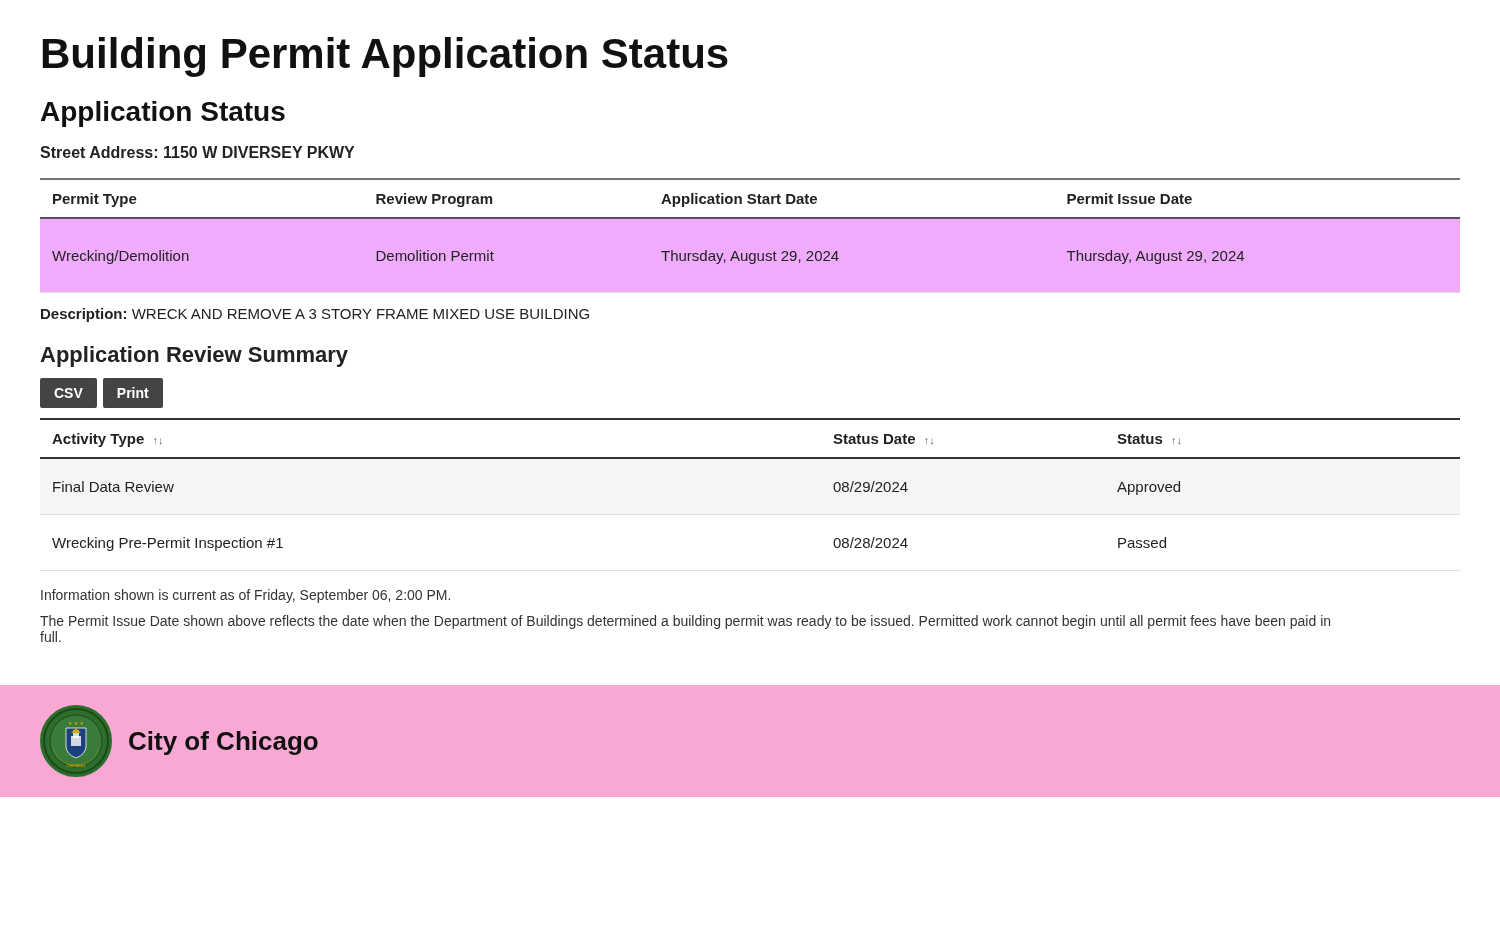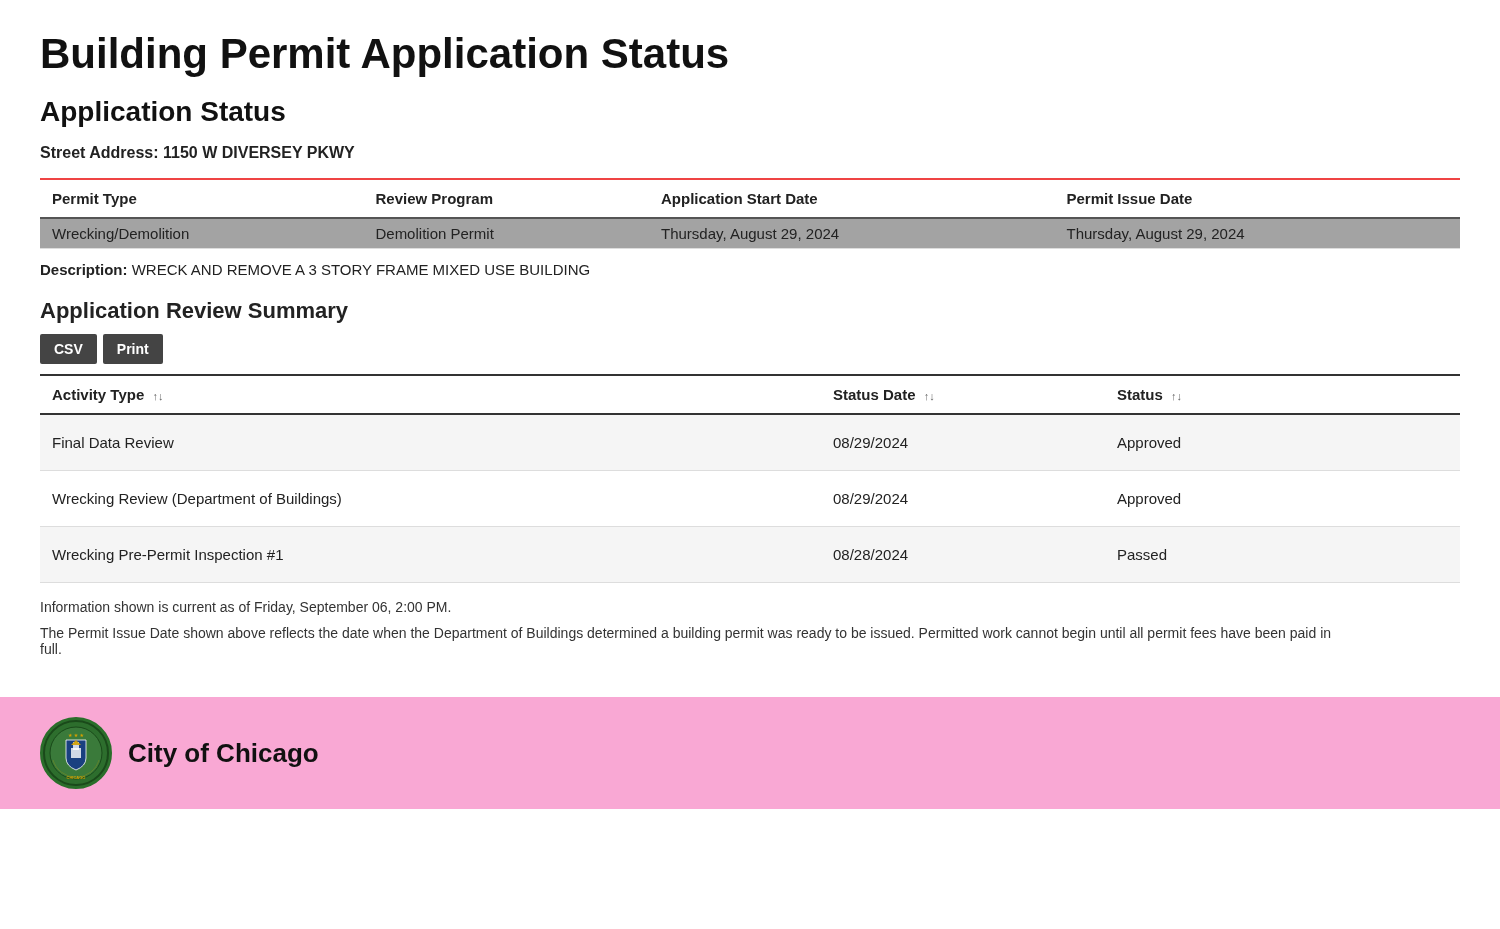--- a/index.html
+++ b/index.html
@@ -38,36 +38,36 @@
     }
 
     
     .permit-table {
       width: 100%;
       border-collapse: collapse;
       margin-bottom: 12px;
     }
 
     .permit-table thead tr {
-      border-top: 2px solid #ef4444;
+      border-top: 2px solid #737373;
       border-bottom: 2px solid #555;
     }
 
     .permit-table th {
       text-align: left;
       padding: 10px 12px;
       font-weight: bold;
       font-size: 15px;
       background: #fff;
     }
 
     .permit-table td {
-      padding: 6px 12px;
-      font-size: 15px;
-      background: #a3a3a3;
+      padding: 28px 12px;
+      font-size: 15px;
+      background: #f0abfc;
       border-bottom: 1px solid #ddd;
     }
 
     .description-row {
       margin: 10px 0 20px 0;
       font-size: 15px;
     }
 
     .description-row strong {
       font-weight: bold;
@@ -263,25 +263,20 @@
         </th>
       </tr>
     </thead>
     <tbody id="review-table-body">
     <tr>
           <td>Final Data Review</td>
           <td>08/29/2024</td>
           <td>Approved</td>
         </tr>
         <tr>
-          <td>Wrecking Review (Department of Buildings)</td>
-          <td>08/29/2024</td>
-          <td>Approved</td>
-        </tr>
-        <tr>
           <td>Wrecking Pre-Permit Inspection #1</td>
           <td>08/28/2024</td>
           <td>Passed</td>
         </tr>
       </tbody>
   </table>
 
   <p class="info-note">Information shown is current as of Friday, September 06, 2:00 PM.</p>
   <p class="info-note-long">The Permit Issue Date shown above reflects the date when the Department of Buildings determined a building permit was ready to be issued. Permitted work cannot begin until all permit fees have been paid in full.</p>
 </div>

